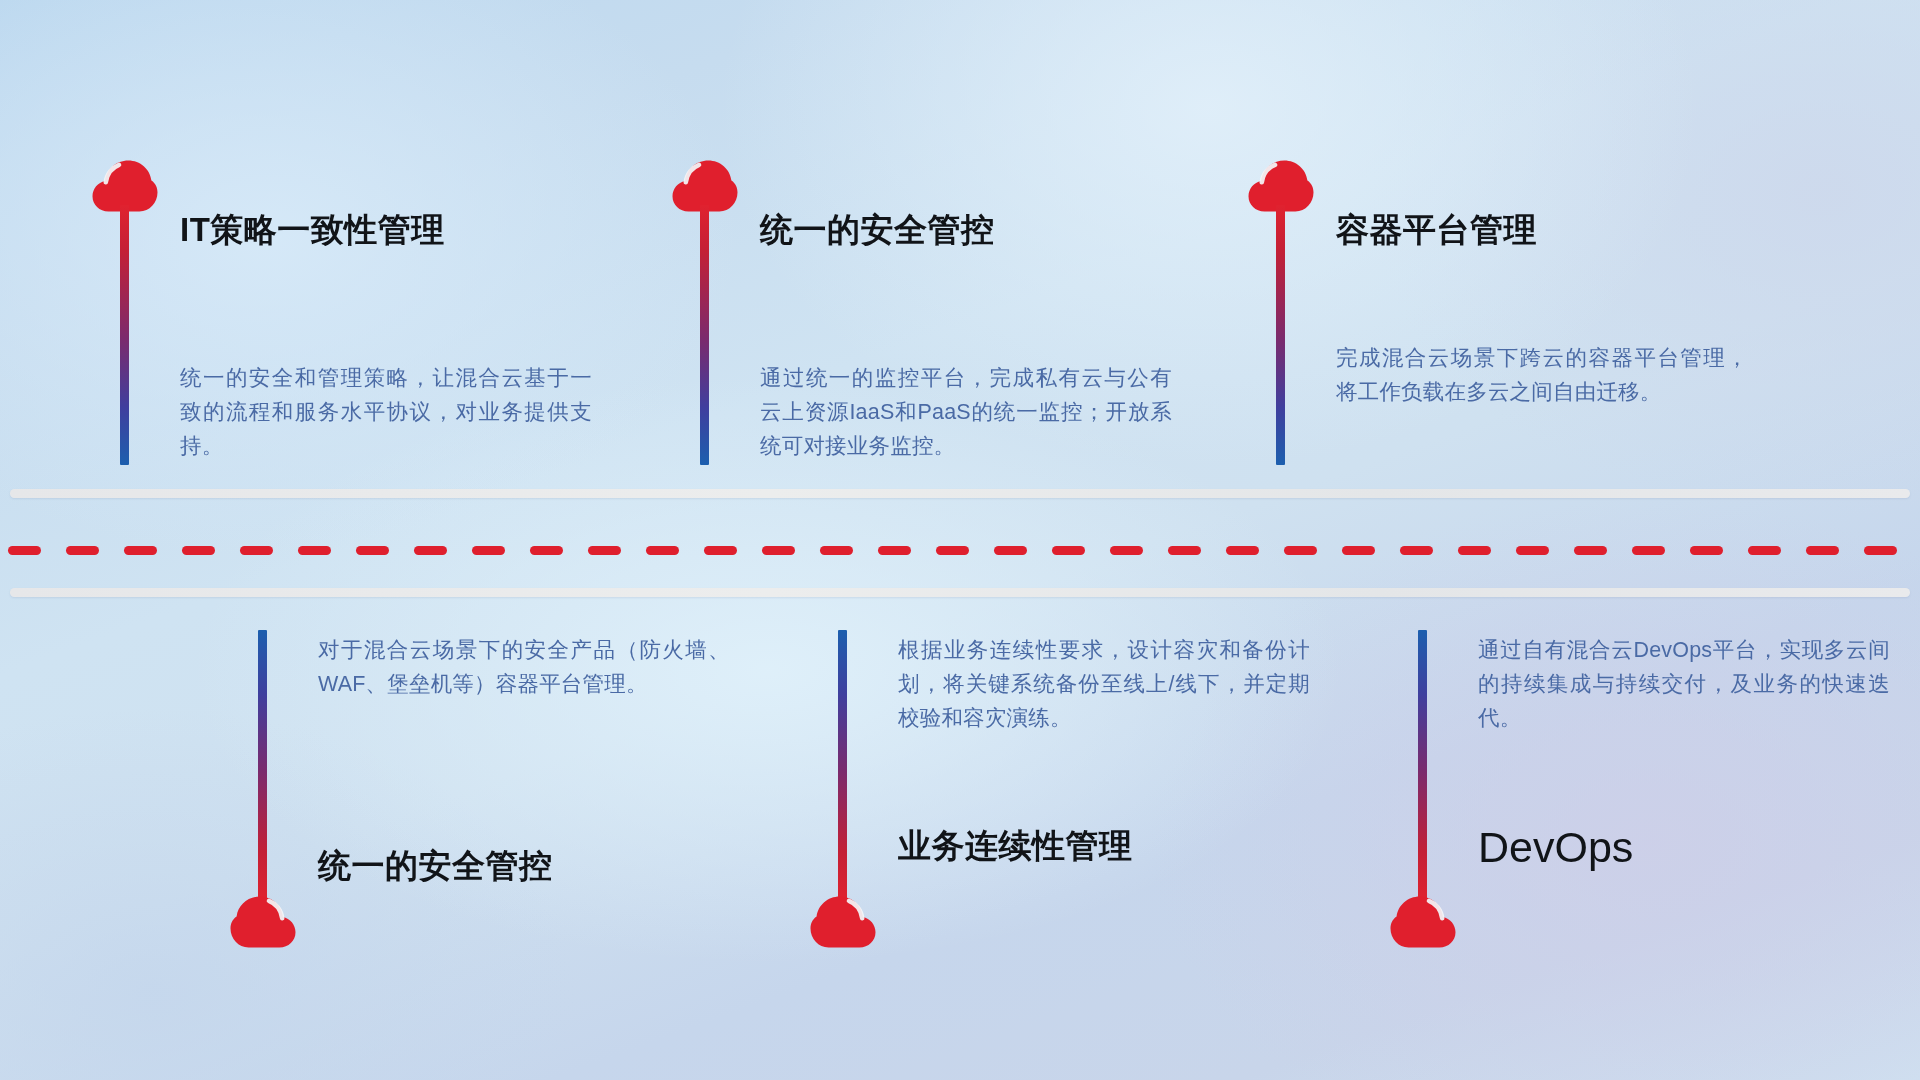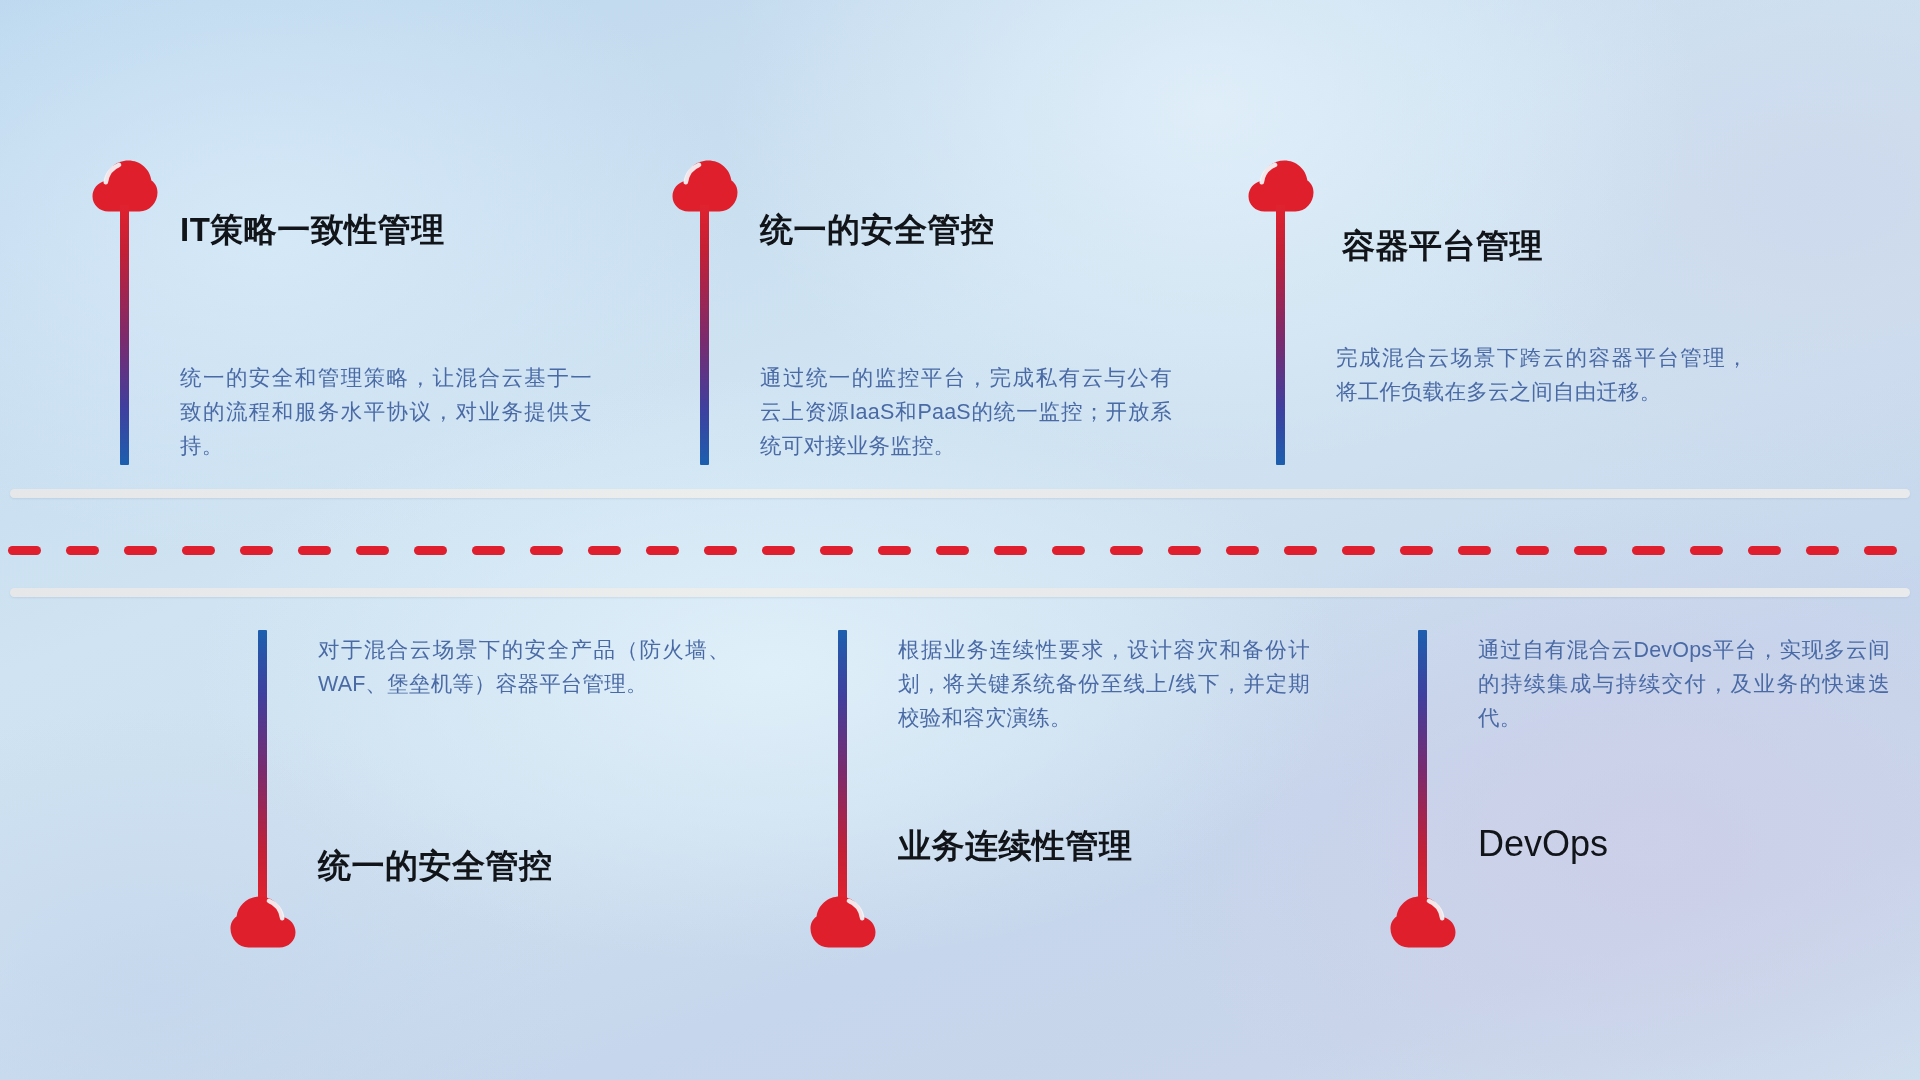--- a/index.html
+++ b/index.html
@@ -60,21 +60,21 @@
   
   .heading {
     position: absolute;
     color: #111418;
     font-size: 33px;
     font-weight: 700;
     letter-spacing: 0.5px;
     white-space: nowrap;
     line-height: 1.1;
   }
-  .heading.latin { font-weight: 400; font-size: 36px; letter-spacing: 0; text-align: center; }
+  .heading.latin { font-weight: 400; font-size: 43px; letter-spacing: 0; text-align: center; }
 
   
   .body-text {
     position: absolute;
     color: #4a6aa5;
     font-size: 21.5px;
     line-height: 1.58;
     letter-spacing: 0.2px;
     text-align: justify;
     text-justify: inter-character;
@@ -150,21 +150,21 @@
   </div>
 
   <div class="col">
     <div class="cloud" style="left:1248px; top:160px;">
       <svg viewBox="0 0 66 52" xmlns="http://www.w3.org/2000/svg">
         <path d="M16.5 51.5 C7.4 51.5 0.5 44.8 0.5 36.2 C0.5 28.6 5.9 22.3 13.1 20.9 C14.4 9.2 24.3 0.5 36.3 0.5 C48.2 0.5 58.0 9.1 59.4 20.6 C63.6 23.4 65.5 27.8 65.5 32.6 C65.5 43.0 57.6 51.5 47.4 51.5 Z" fill="#e01f2d"></path>
         <path d="M13.8 22.2 C14.9 14.0 20.2 7.6 27.0 4.9" fill="none" stroke="#f4f6f8" stroke-width="4.6" stroke-linecap="round" opacity="0.92"></path>
       </svg>
     </div>
     <div class="stem down" style="left:1276px; top:205px; height:260px;"></div>
-    <div class="heading" style="left:1336px; top:228px;margin-left:6px;">容器平台管理</div>
+    <div class="heading" style="left:1336px; top:212px;">容器平台管理</div>
     <div class="body-text" style="left:1336px; top:342px; width:412px;">完成混合云场景下跨云的容器平台管理，将工作负载在多云之间自由迁移。</div>
   </div>
 
   <div>
     <div class="divider-bar" style="top:489px;"></div>
     <div class="divider-dashes" id="dash-row" style="top: 546px; background-image: none; mask-image: none;">
         <div class="dash" style="left: 8px; width: 33px; background: rgb(223, 31, 45);"></div>
         <div class="dash" style="left: 66px; width: 33px; background: rgb(223, 31, 45);"></div>
         <div class="dash" style="left: 124px; width: 33px; background: rgb(223, 31, 45);"></div>
         <div class="dash" style="left: 182px; width: 33px; background: rgb(223, 31, 45);"></div>

